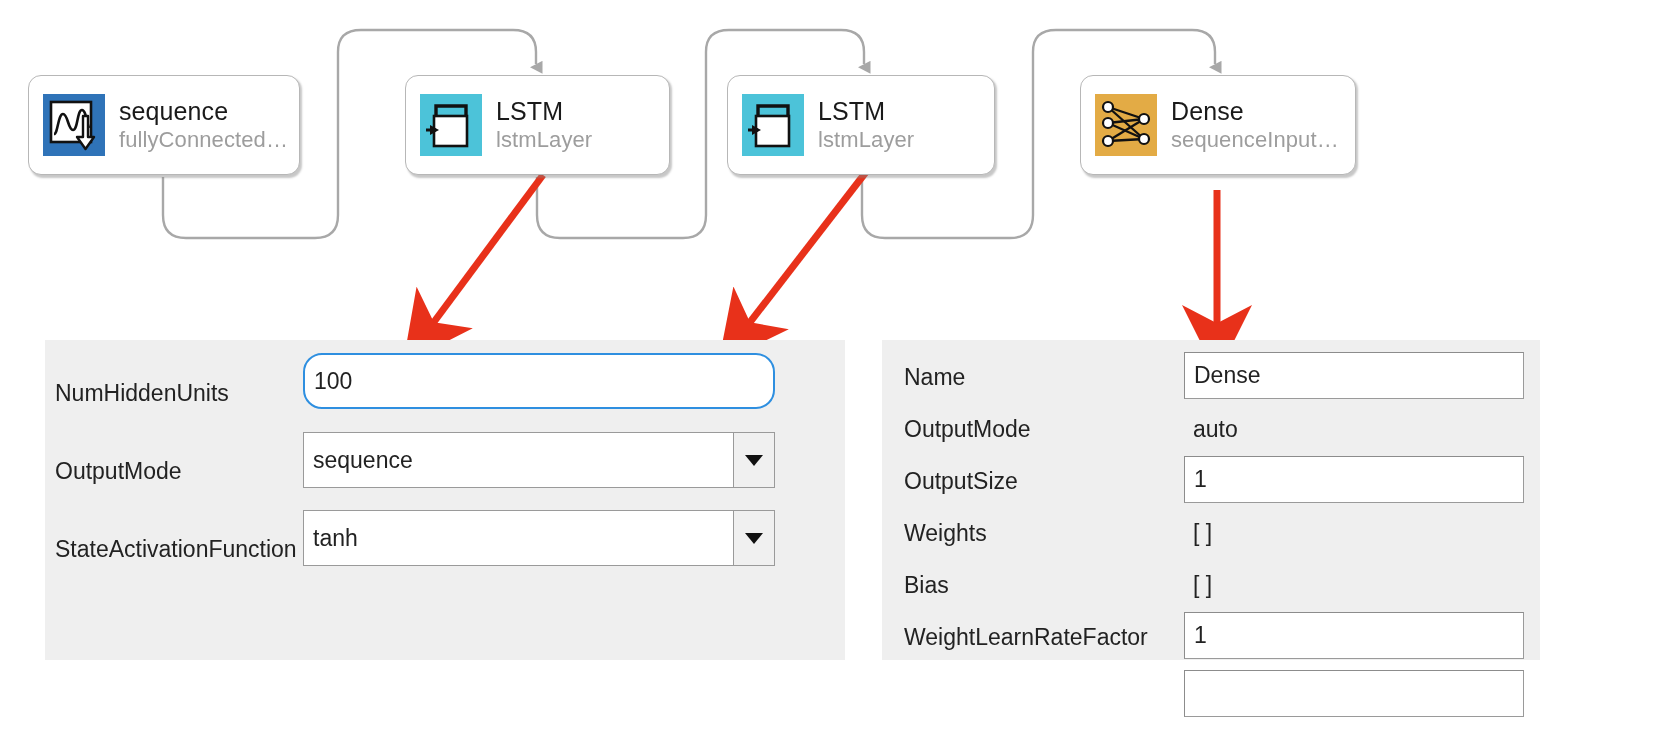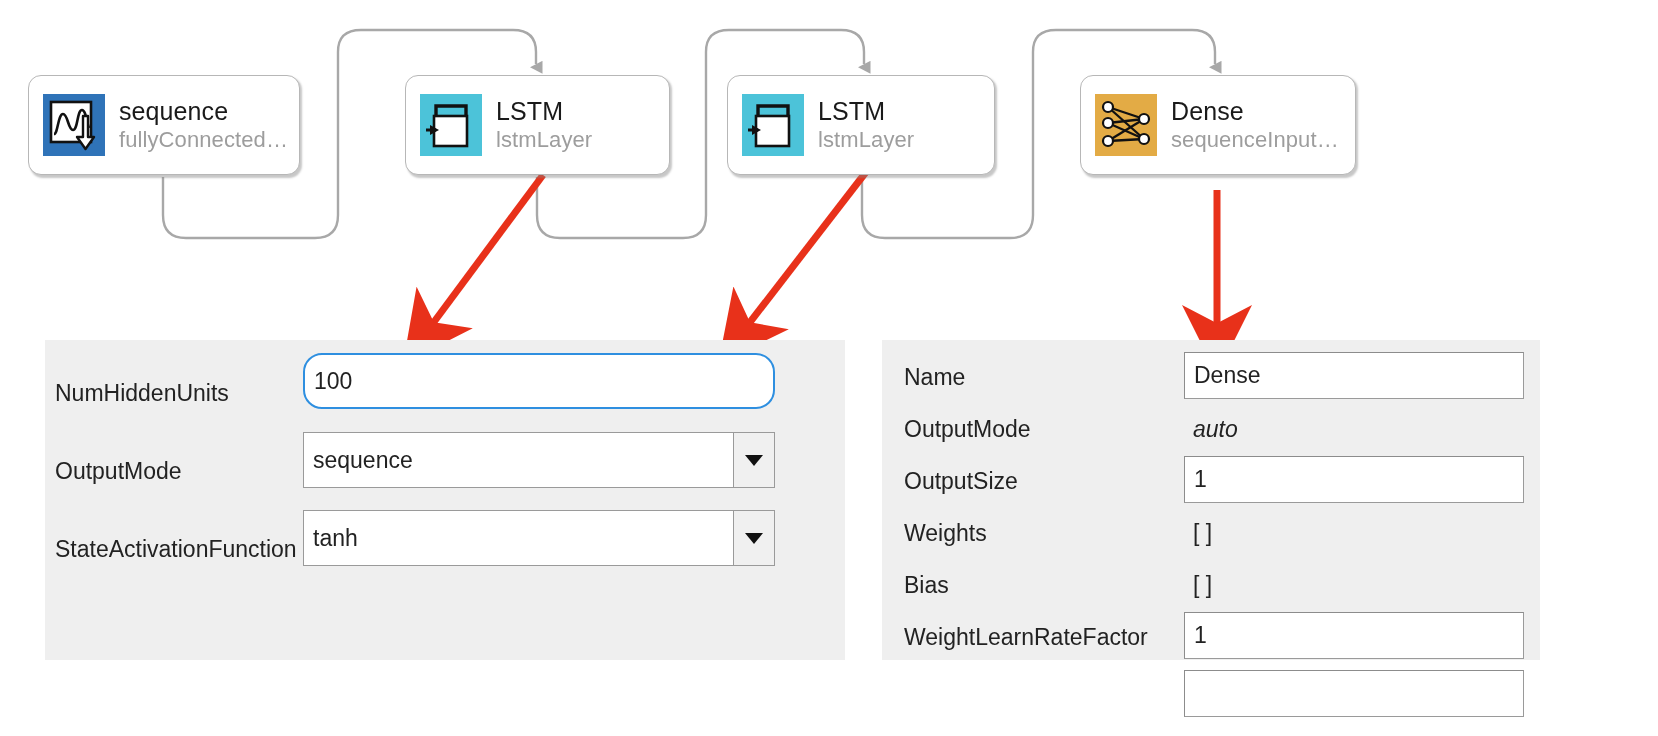--- a/index.html
+++ b/index.html
@@ -193,21 +193,21 @@
   </div>
 
   <div class="panel panel-right" style="left:882px;top:340px;width:658px;height:320px;">
 
     <div class="prow plabel" style="left:22px;top:24px;">Name</div>
     <div class="ptext" style="left:302px;top:12px;width:340px;height:47px;">
       <span>Dense</span>
     </div>
 
     <div class="prow plabel" style="left:22px;top:76px;">OutputMode</div>
-    <div class="prow pvalue-plain" style="left:311px;top:76px;font-style:italic;">auto</div>
+    <div class="prow pvalue-plain" style="left:311px;top:76px;">auto</div>
 
     <div class="prow plabel" style="left:22px;top:128px;">OutputSize</div>
     <div class="ptext" style="left:302px;top:116px;width:340px;height:47px;">
       <span>1</span>
     </div>
 
     <div class="prow plabel" style="left:22px;top:180px;text-align:right;">Weights</div>
     <div class="prow pvalue-plain" style="left:311px;top:180px;">[ ]</div>
 
     <div class="prow plabel" style="left:22px;top:232px;">Bias</div>

